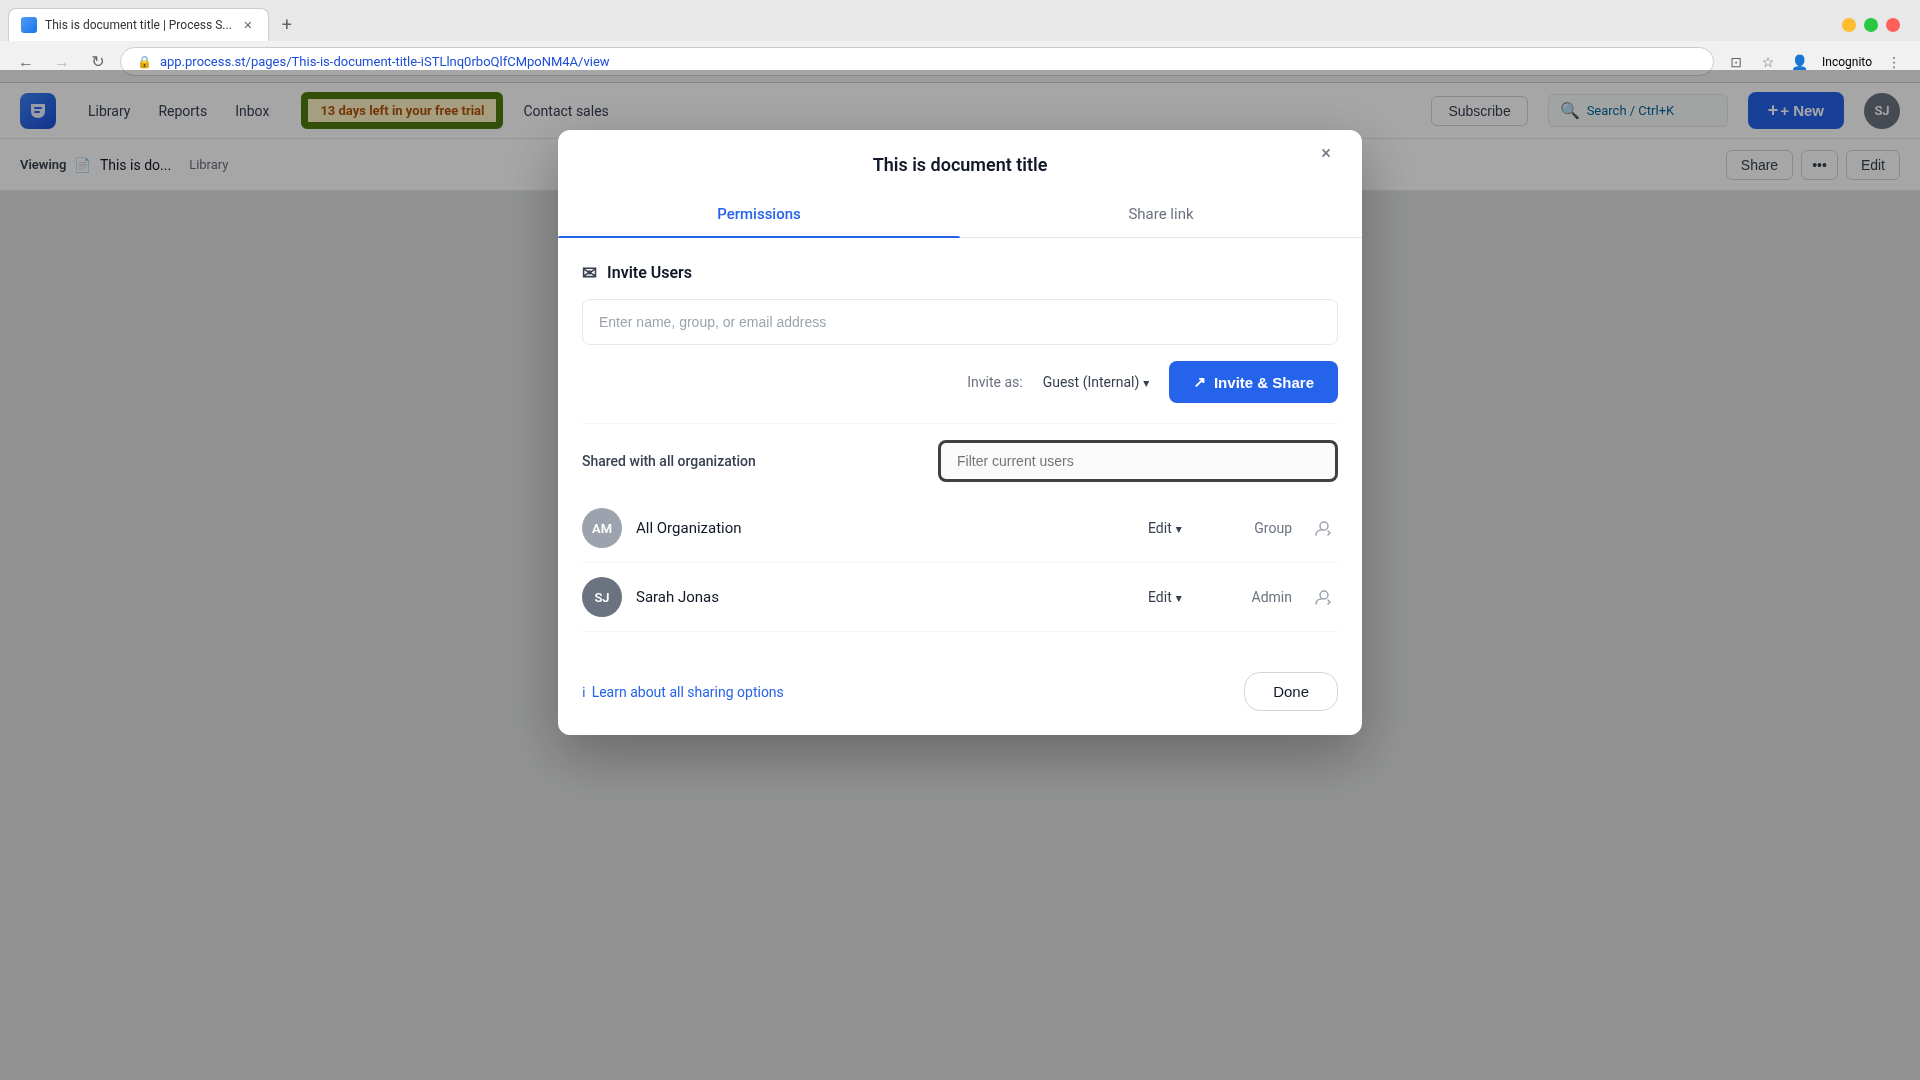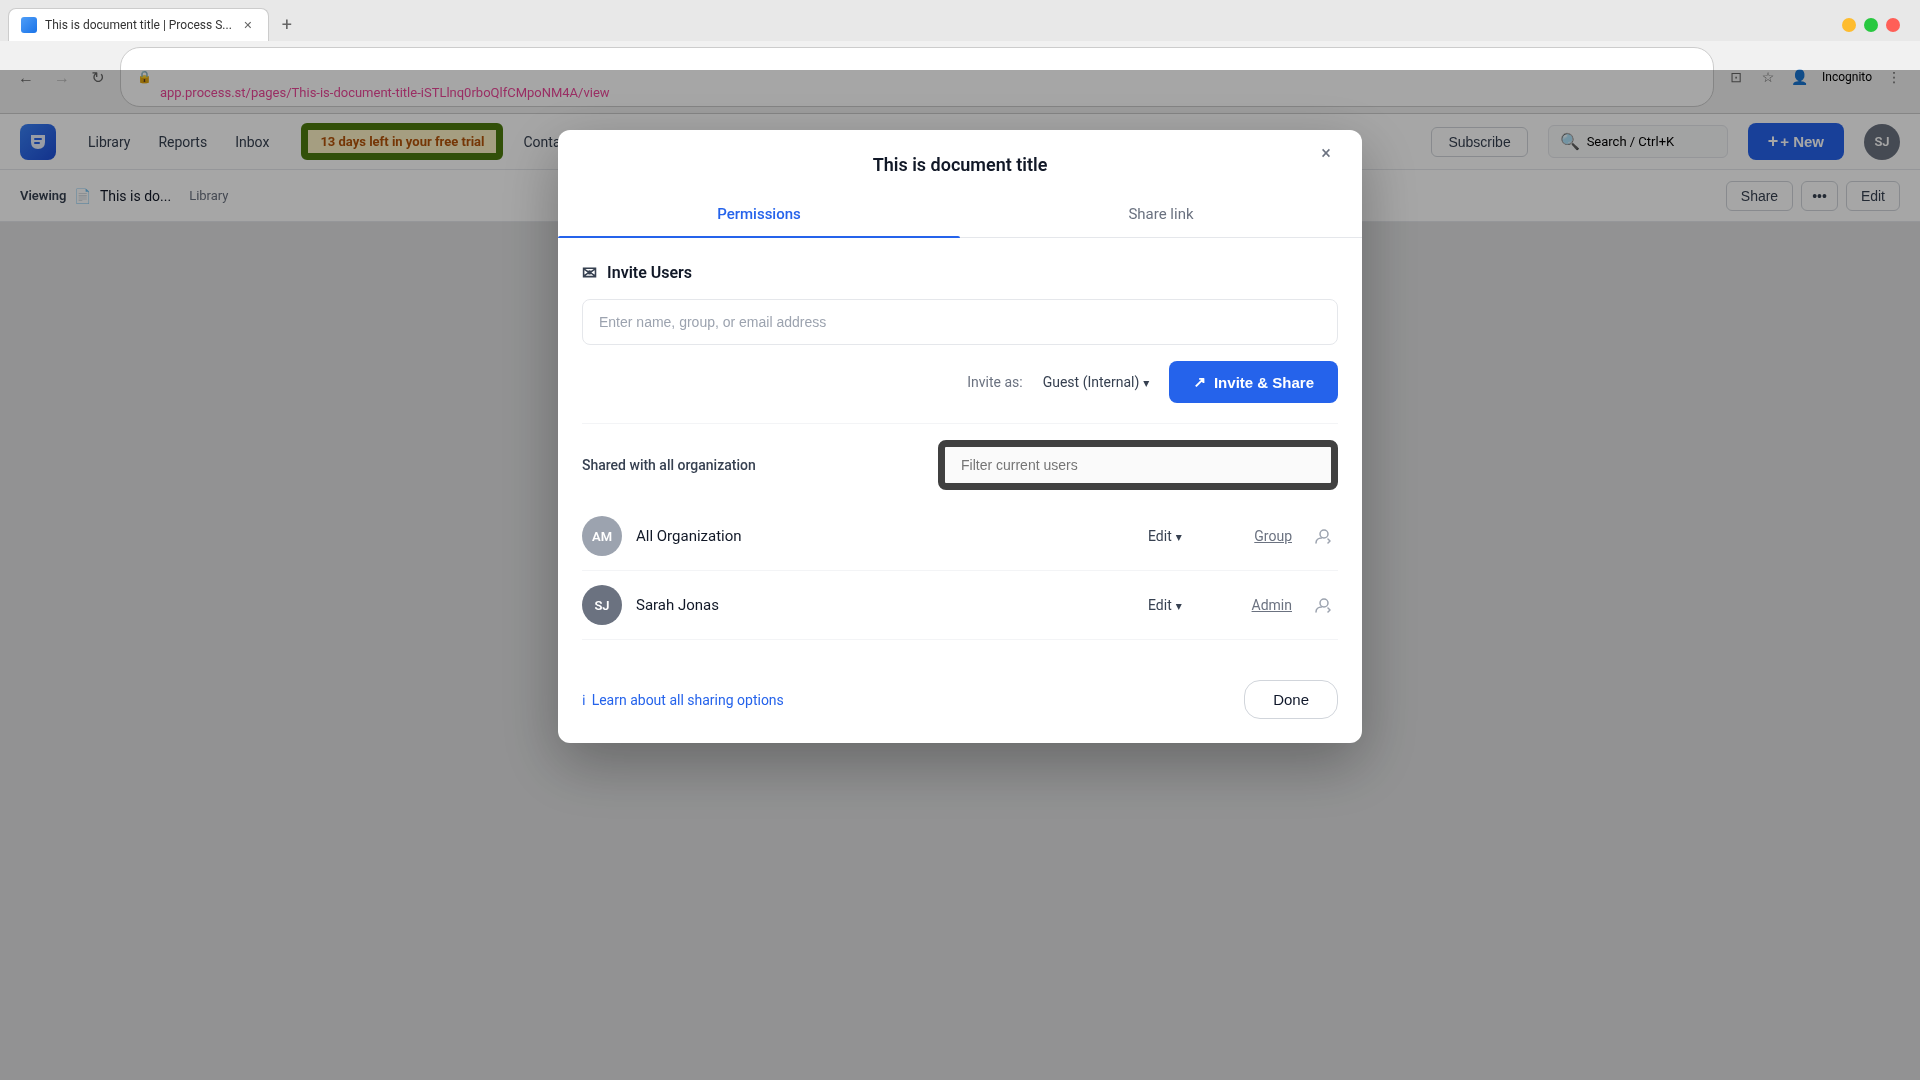--- a/index.html
+++ b/index.html
@@ -75,21 +75,21 @@
       border: 1px solid #ccc;
       border-radius: 20px;
       padding: 6px 16px;
       font-size: 13px;
       color: #333;
       display: flex;
       align-items: center;
       gap: 8px;
     }
     .address-lock { color: #666; font-size: 12px; }
-    .address-text { color: #ec4899; font-size: 13px; margin-top: 31px; }
+    .address-text { color: #1d4ed8; font-size: 13px; }
     .browser-actions {
       display: flex; gap: 4px; align-items: center;
     }
     .browser-action-btn {
       width: 28px; height: 28px;
       display: flex; align-items: center; justify-content: center;
       border-radius: 50%; cursor: pointer; color: #666; font-size: 14px;
     }
 
     
@@ -150,21 +150,21 @@
     .search-bar {
       display: flex;
       align-items: center;
       background: #f9fafb;
       border: 1px solid #e5e7eb;
       border-radius: 6px;
       padding: 6px 12px;
       gap: 6px;
       width: 180px;
     }
-    .search-bar-text { font-size: 13px; color: #000000; }
+    .search-bar-text { font-size: 13px; color: #0369a1; }
     .new-btn {
       background: #2563eb;
       color: white;
       border: none;
       border-radius: 8px;
       padding: 8px 20px;
       font-size: 15px;
       font-weight: 600;
       cursor: pointer;
       display: flex;
@@ -388,21 +388,21 @@
       align-items: center;
       justify-content: space-between;
       margin-bottom: 12px;
     }
     .shared-label {
       font-size: 14px;
       color: #374151;
       font-weight: 500;
     }
     .filter-input {
-      border: 7px solid #404040;
+      border: 3px solid #404040;
       border-radius: 8px;
       padding: 10px 16px;
       font-size: 14px;
       color: #9ca3af;
       outline: none;
       width: 400px;
       background: #fafafa;
     }
 
     
@@ -437,21 +437,20 @@
       cursor: pointer;
       padding: 6px 10px;
       border-radius: 6px;
       min-width: 80px;
     }
     .user-type {
       font-size: 14px;
       color: #6b7280;
       min-width: 60px;
       text-align: right;
-      text-decoration: underline;
     }
     .user-remove-btn {
       width: 32px; height: 32px;
       display: flex; align-items: center; justify-content: center;
       border-radius: 6px;
       cursor: pointer;
       color: #9ca3af;
       font-size: 16px;
     }
 

